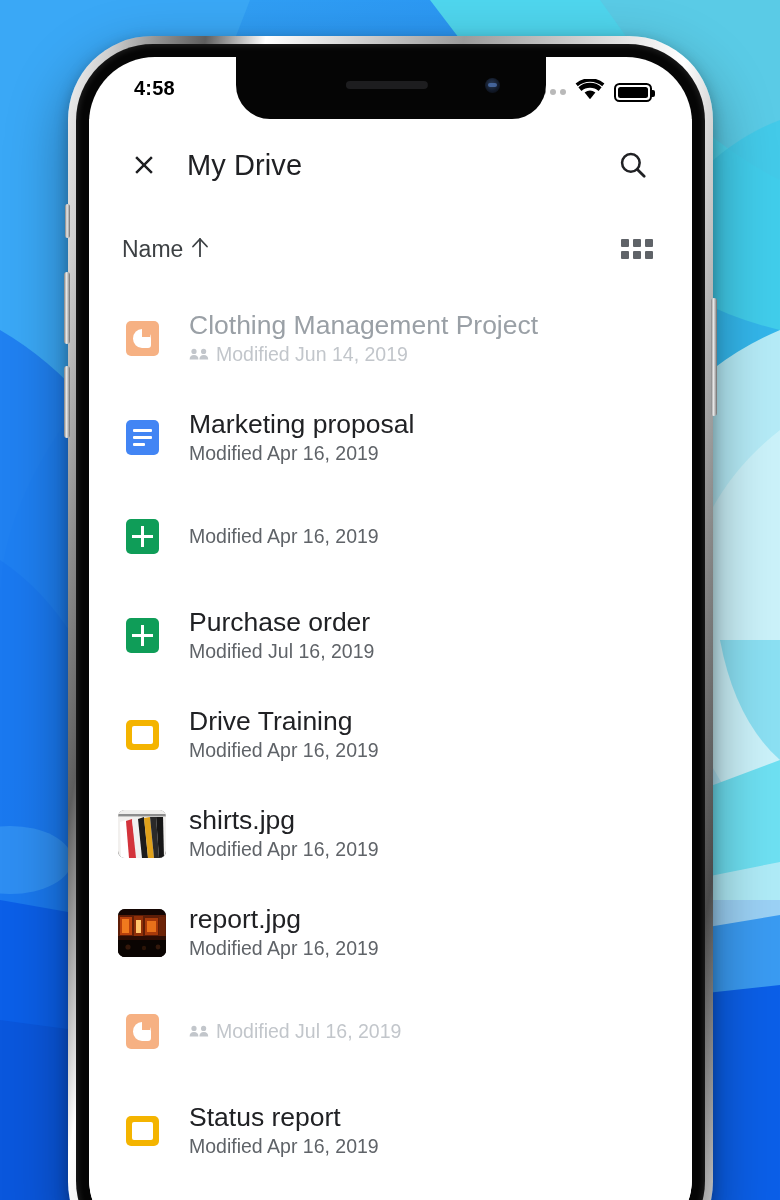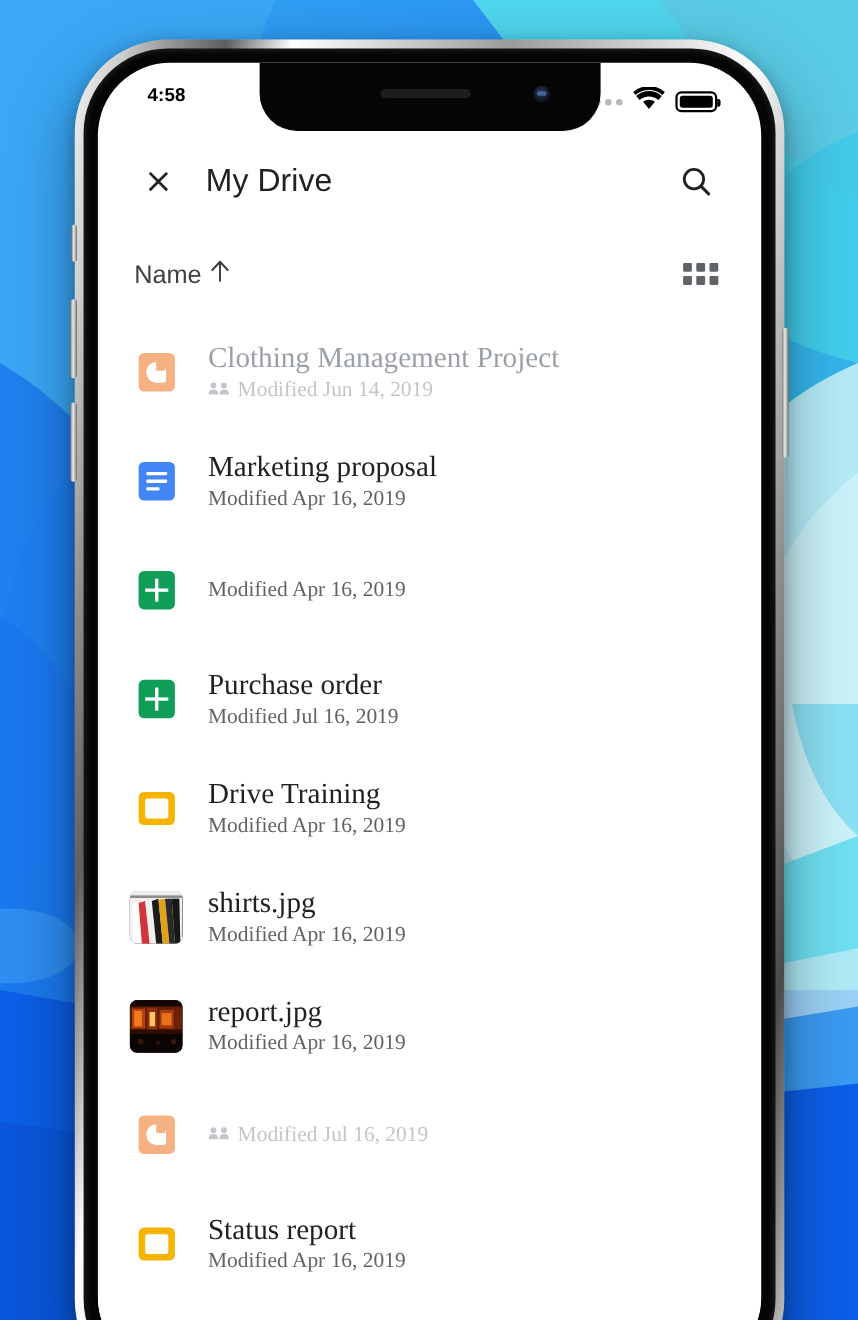--- a/index.html
+++ b/index.html
@@ -110,21 +110,21 @@
     position: absolute;
     top: 0; left: 0; right: 0;
     height: 62px;
     z-index: 20;
     color: #000;
   }
   #status-time {
     position: absolute;
     left: 45px;
     top: 20px;
-    font-size: 17px;
+    font-size: 20px;
     font-weight: 700;
     letter-spacing: .2px;
   }
   #status-right {
     position: absolute;
     right: 40px;
     top: 22px;
     display: flex;
     align-items: center;
     gap: 9px;
@@ -238,21 +238,20 @@
     background: #fff;
     overflow: hidden;
   }
   .file-row {
     height: 99px;
     display: flex;
     align-items: center;
     padding-left: 26px;
     box-sizing: border-box;
     cursor: pointer;
-    font-family: Liberation Serif, serif;
   }
   .file-row.dim { opacity: 1; }
   .file-icon-wrap {
     width: 54px;
     min-width: 54px;
     display:flex;
     align-items:center;
     justify-content:center;
     margin-right: 20px;
   }

